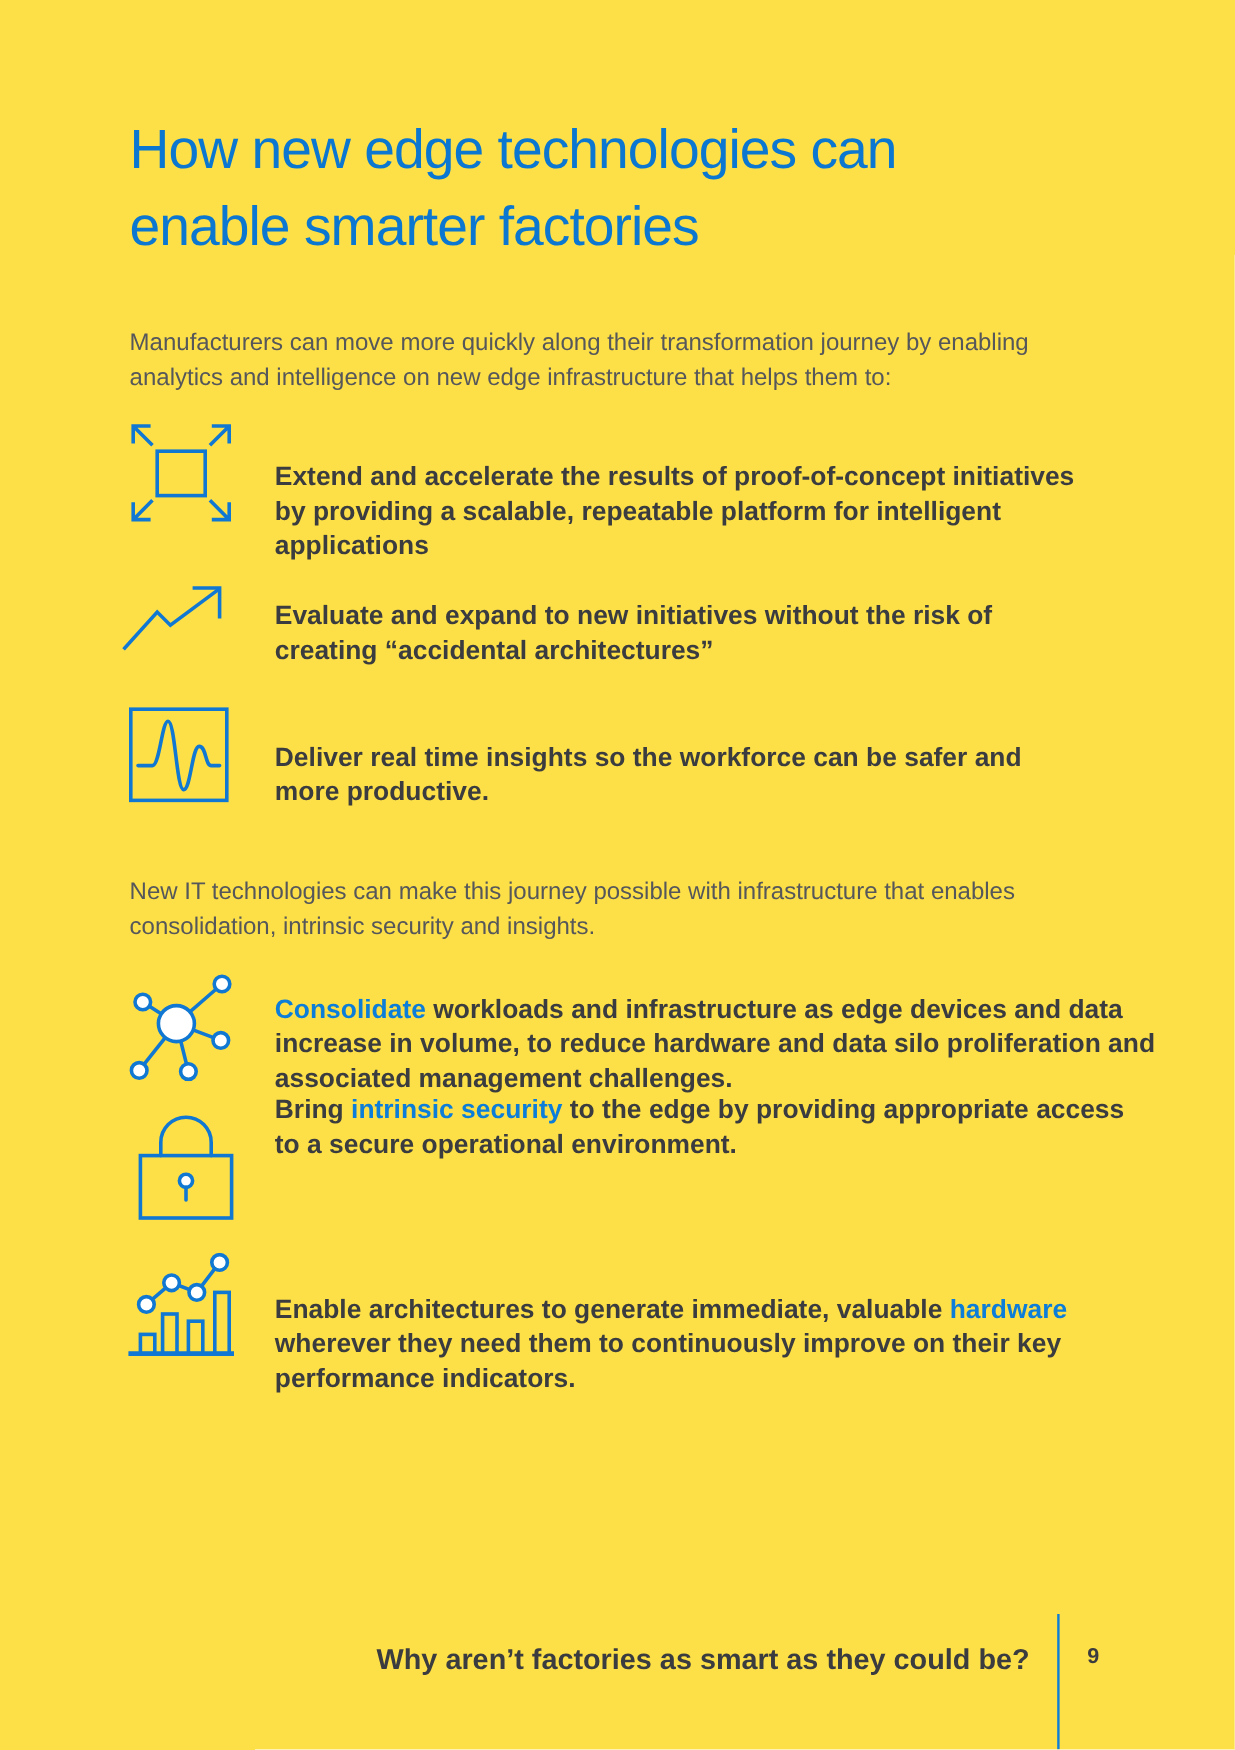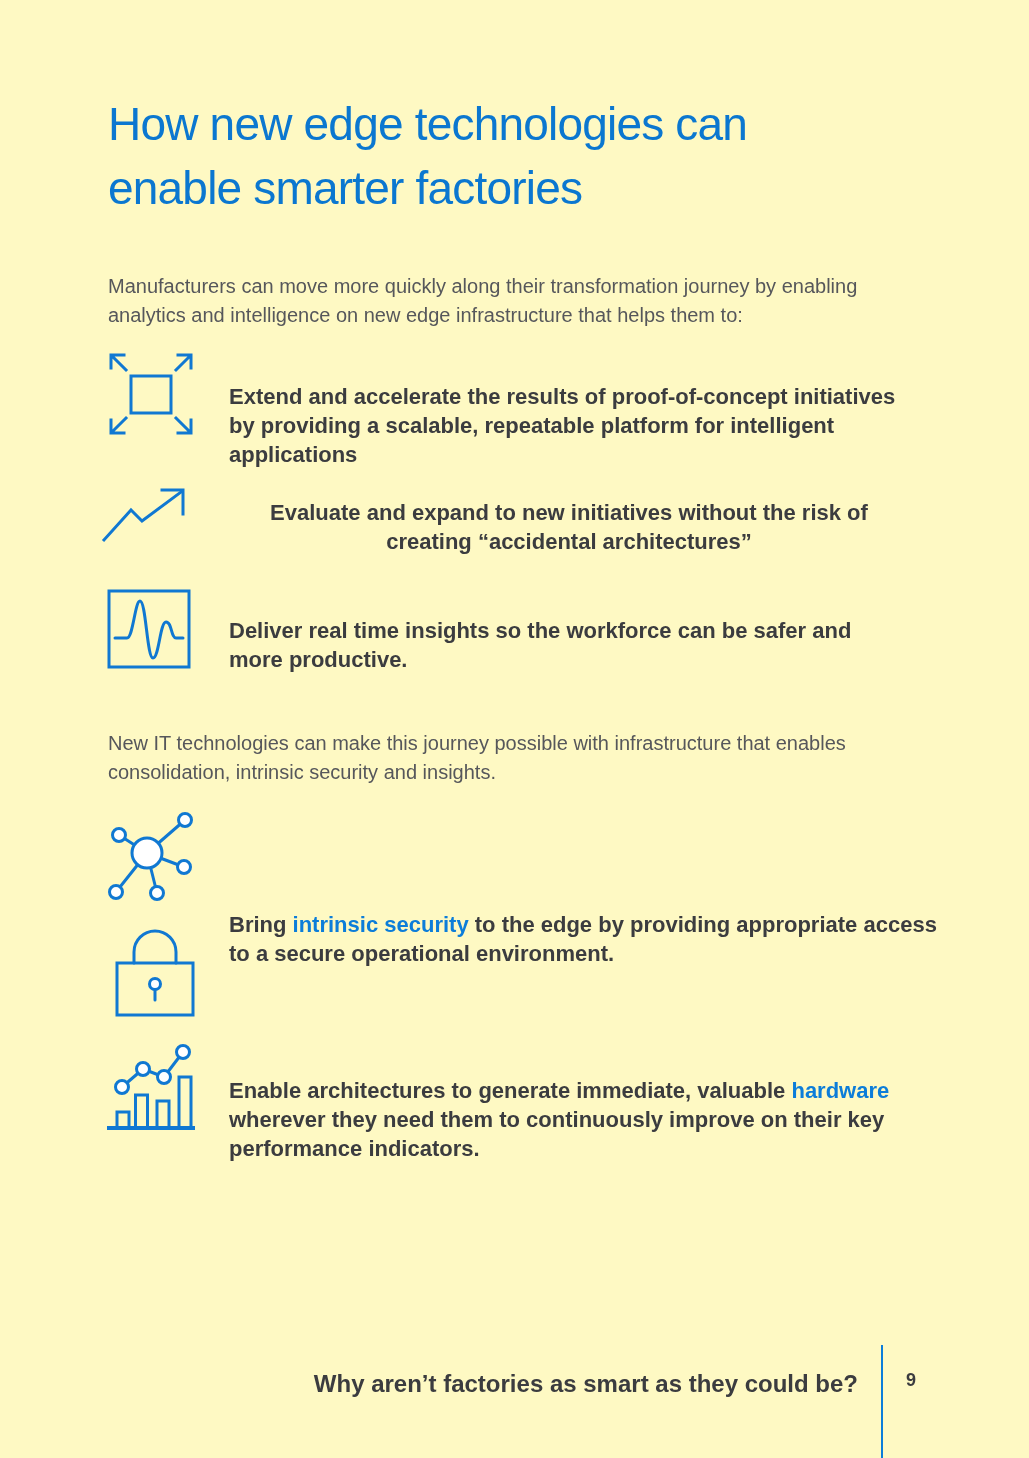--- a/index.html
+++ b/index.html
@@ -1,19 +1,19 @@
 <!DOCTYPE html>
 <html><head>
 <meta charset="utf-8">
 <style>
   html,body { margin:0; padding:0; background:#ffffff; }
   .page {
     position:relative;
     width:1029px; height:1458px;
-    background:#fef9c3;
+    background:#fde047;
     font-family:"Liberation Sans", sans-serif;
     overflow:hidden;
   }
   .title {
     position:absolute; left:108px; top:92px;
     margin:0;
     font-size:46px; line-height:64px; font-weight:400;
     letter-spacing:-0.8px;
     color:#0B77D0;
   }
@@ -31,21 +31,21 @@
   .ic-sq { stroke:#1078D2; fill:none; stroke-width:3; stroke-linecap:square; stroke-linejoin:miter; }
   .ic-fill { fill:#ffffff; stroke:#1078D2; stroke-width:3; }
   .item-text {
     position:absolute; left:213px;
     margin:16px;
     font-size:22px; line-height:29px; font-weight:700;
     color:#3B3C3F;
   }
   .hl { color:#0C7DD9; }
   .t1 { top:366px; width:680px; }
-  .t2 { top:482px; width:680px;text-align:center; }
+  .t2 { top:482px; width:680px; }
   .t3 { top:600px; width:660px; }
   .t4 { top:810px; width:740px; }
   .t5 { top:894px; width:730px; }
   .t6 { top:1060px; width:690px; }
   .footer-title {
     position:absolute; top:1370px; right:171px;
     font-size:24px; font-weight:700; color:#3B3C3F;
   }
   .footer-divider {
     position:absolute; left:881px; top:1345px;
@@ -106,20 +106,21 @@
       <line class="ic" x1="44" y1="47" x2="54" y2="87"></line>
       <line class="ic" x1="44" y1="47" x2="81" y2="61"></line>
       <circle class="ic-fill" cx="44" cy="47" r="15"></circle>
       <circle class="ic-fill" cx="82" cy="14" r="6.5"></circle>
       <circle class="ic-fill" cx="16" cy="29" r="6.5"></circle>
       <circle class="ic-fill" cx="13" cy="86" r="6.5"></circle>
       <circle class="ic-fill" cx="54" cy="87" r="6.5"></circle>
       <circle class="ic-fill" cx="81" cy="61" r="6.5"></circle>
     </svg>
   </div>
+  <p class="item-text t4"><span></span><span class="hl">Consolidate</span><span> workloads and infrastructure as edge devices and data increase in volume, to reduce hardware and data silo proliferation and associated management challenges.</span></p>
 
   <div class="icon-wrap" style="left:114px; top:926px;">
     <svg width="82" height="92" viewBox="0 0 82 92">
       <rect class="ic-sq" x="3" y="37" width="76" height="52"></rect>
       <path class="ic" d="M20,37 V26 A21,21 0 0 1 62,26 V37"></path>
       <circle class="ic-fill" cx="41" cy="58" r="5.5"></circle>
       <line class="ic" x1="41" y1="63.5" x2="41" y2="74"></line>
     </svg>
   </div>
   <p class="item-text t5"><span>Bring </span><span class="hl">intrinsic security</span><span> to the edge by providing appropriate access to a secure operational environment.</span></p>

